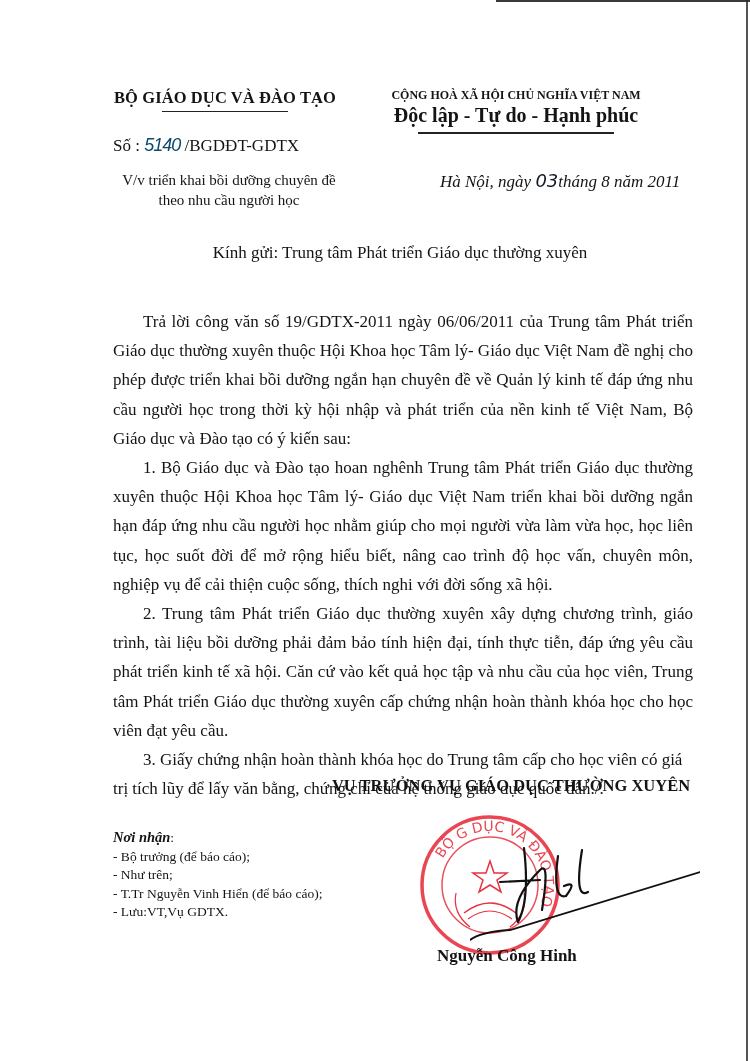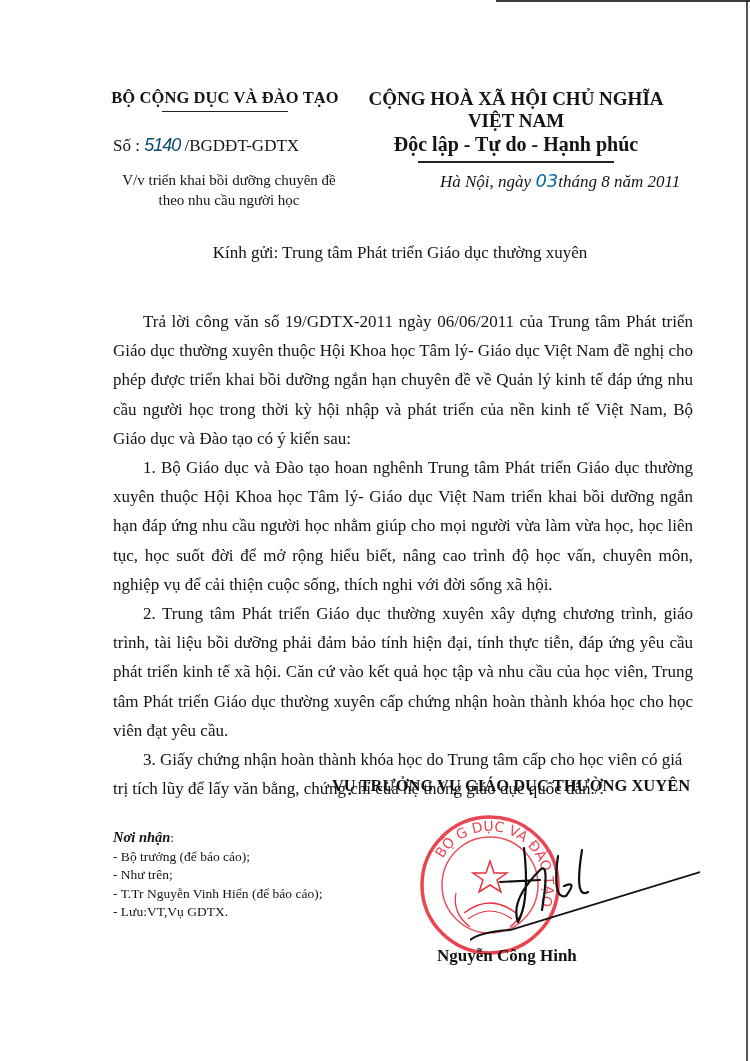--- a/index.html
+++ b/index.html
@@ -9,25 +9,25 @@
   .edge-right { position: absolute; right: 2px; top: 0; width: 2px; height: 1061px; background: #2a2a2a; opacity: .8; }
 
   .left-head { position: absolute; left: 100px; top: 88px; width: 250px; text-align: center; }
   .agency { font-weight: bold; font-size: 16.5px; letter-spacing: .1px; }
   .agency-underline { width: 126px; height: 1px; background: #222; margin: 3px auto 0 auto; }
   .docnum { position: absolute; left: 113px; top: 135px; font-size: 17px; }
   .docnum .hand { font-family: Liberation Sans, sans-serif; color: #0c4a6e; font-style: italic; font-size: 18px; letter-spacing: -1px; }
   .subject { position: absolute; left: 104px; top: 170px; width: 250px; text-align: center; font-size: 15px; line-height: 20px; }
 
   .right-head { position: absolute; left: 346px; top: 88px; width: 340px; text-align: center; }
-  .nation { font-weight: bold; font-size: 19px; }
+  .nation { font-weight: bold; font-size: 12px; }
   .motto { font-weight: bold; font-size: 20px; margin-top: 1px; }
   .motto-underline { width: 196px; height: 1.5px; background: #222; margin: 5px auto 0 auto; }
   .dateline { position: absolute; left: 440px; top: 170px; font-size: 17px; font-style: italic; }
-  .dateline .hand { font-family: "DejaVu Sans", sans-serif; color: #0369a1; font-style: italic; font-size: 18px; }
+  .dateline .hand { font-family: "DejaVu Sans", sans-serif; color: #0f172a; font-style: italic; font-size: 18px; }
 
   .recipient { position: absolute; left: 100px; top: 243px; width: 600px; text-align: center; font-size: 17px; }
 
   .body { position: absolute; left: 113px; top: 307px; width: 580px; font-size: 17px; line-height: 29.2px; text-align: justify; }
   .body p { margin: 0; text-indent: 30px; }
   .body p.tight { text-align: left; }
 
   .sign-block { position: absolute; left: 326px; top: 776px; width: 370px; text-align: center; font-weight: bold; font-size: 16.5px; line-height: 20px; }
 
   .receivers { position: absolute; left: 113px; top: 828px; font-size: 13.5px; line-height: 18.5px; }
@@ -38,21 +38,21 @@
   .signature { position: absolute; left: 470px; top: 840px; width: 230px; height: 110px; }
   .signer { position: absolute; left: 437px; top: 930px; font-weight: bold; font-size: 17px; margin-top: 16px; }
 </style>
 </head>
 <body>
 
 <div class="edge-top"></div>
 <div class="edge-right"></div>
 
 <div class="left-head">
-  <div class="agency">BỘ CỘNG DỤC VÀ ĐÀO TẠO</div>
+  <div class="agency">BỘ GIÁO DỤC VÀ ĐÀO TẠO</div>
   <div class="agency-underline"></div>
 </div>
 
 <div class="docnum">
   <span>Số :</span>
   <span class="hand">5140</span>
   <span>/BGDĐT-GDTX</span>
 </div>
 
 <div class="subject">

